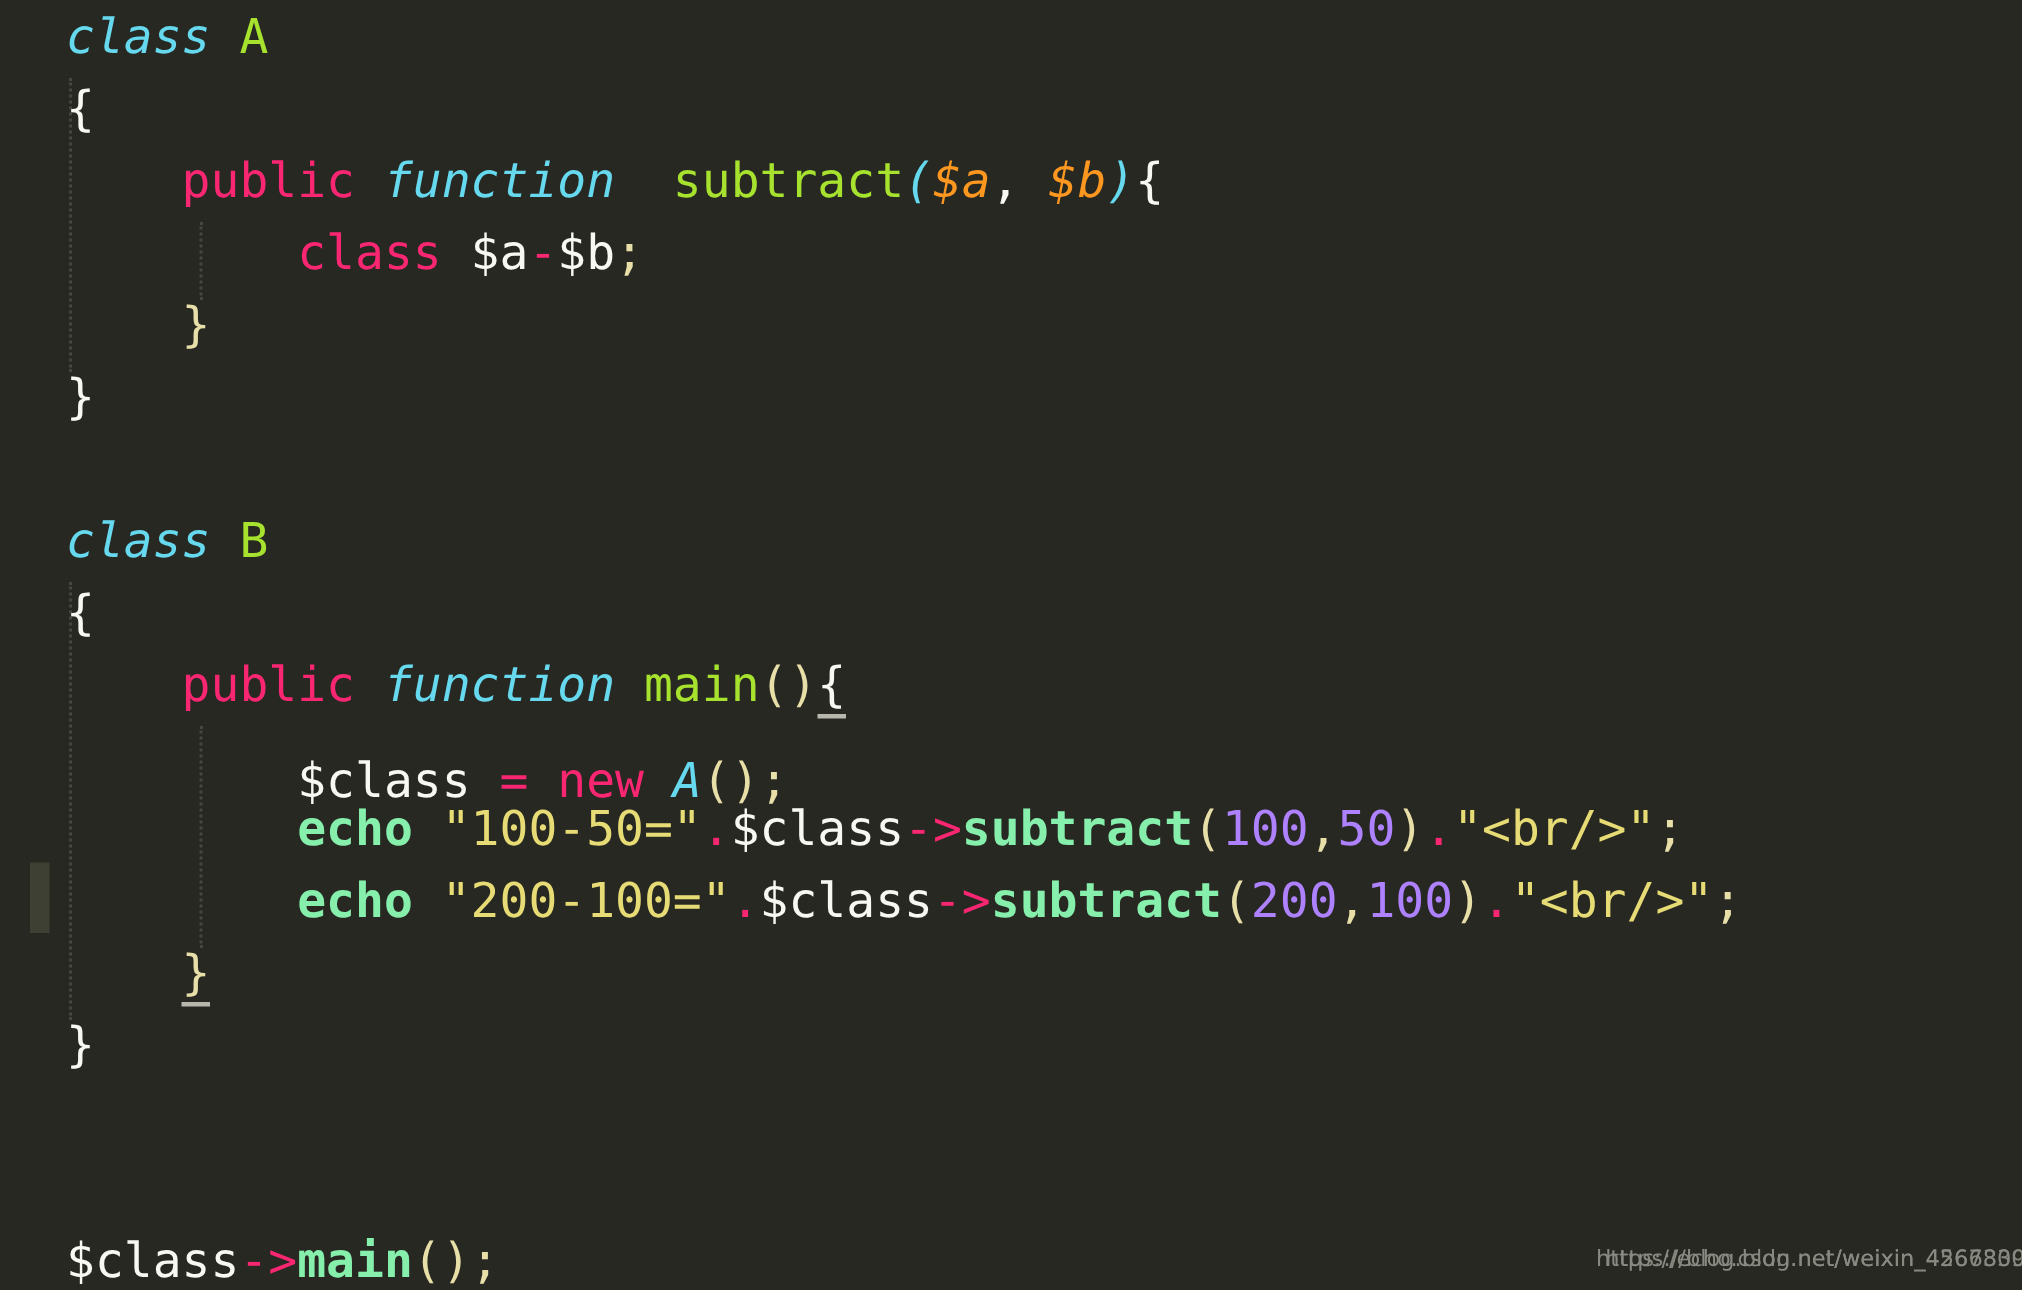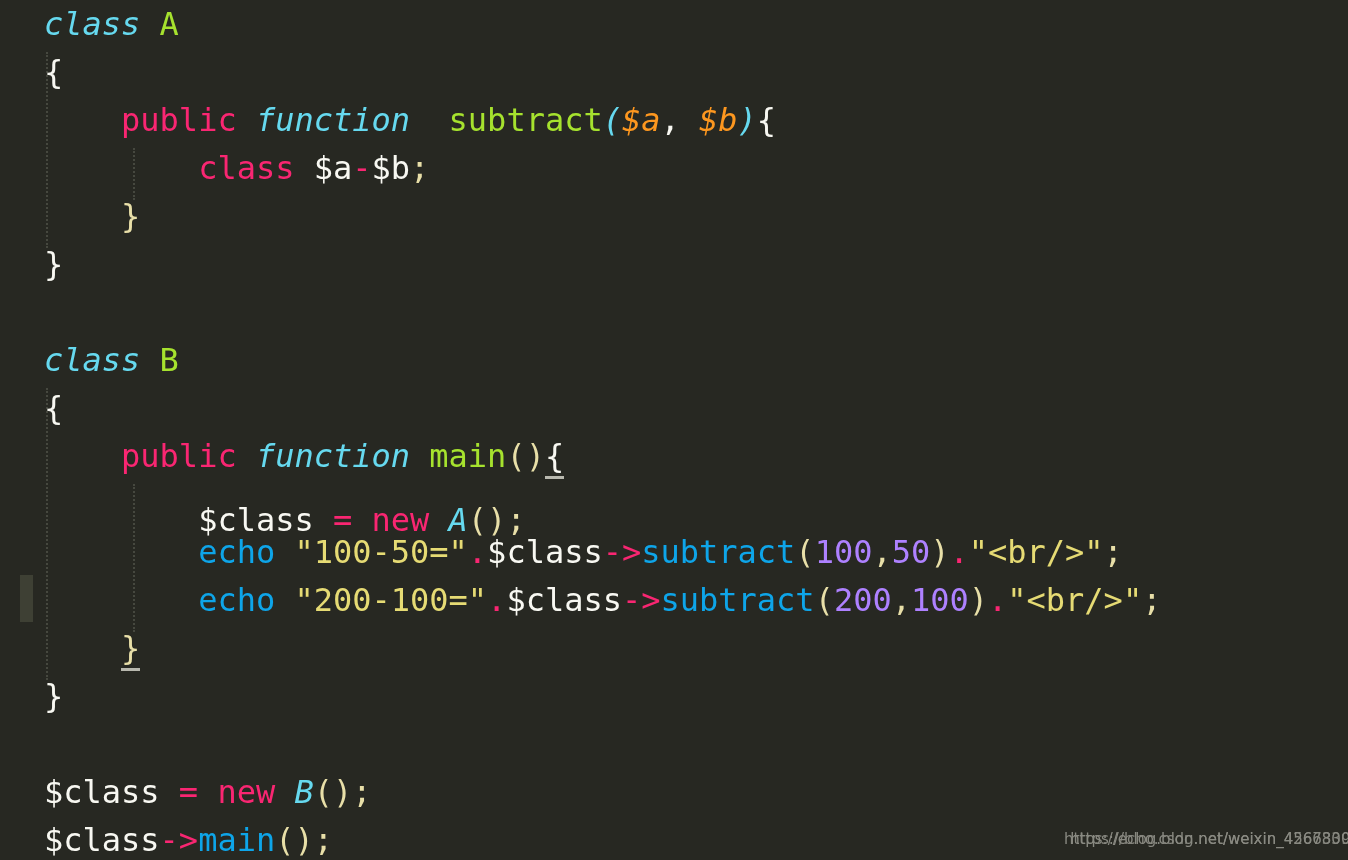--- a/index.html
+++ b/index.html
@@ -41,21 +41,21 @@
     padding-left: 24px;
     box-sizing: border-box;
   }
   
   .t-plain    { color: #f8f8f2; }
   .t-keyword  { color: #f92672; }
   .t-storage  { color: #66d9ef; font-style: italic; }
   .t-classname{ color: #a6e22e; }
   .t-classref { color: #66d9ef; font-style: italic; }
   .t-function { color: #a6e22e; }
-  .t-method   { color: #0ea5e9; }
+  .t-method   { color: #86efac; font-weight: bold; }
   .t-param    { color: #fd971f; font-style: italic; }
   .t-var      { color: #f8f8f2; }
   .t-string   { color: #e6db74; }
   .t-number   { color: #ae81ff; }
   .t-operator { color: #f92672; }
   .t-paren    { color: #e8dfa8; }
   .t-brace    { color: #f8f8f2; }
   .t-arrow    { color: #f92672; }
   .bracket-match {
     border-bottom: 3px solid #b8b8ae;
@@ -117,21 +117,20 @@
       <div class="code-line" style="top: 288px;"></div>
       <div class="code-line" style="top: 336px;"><span class="t-storage">class</span><span class="t-plain"> </span><span class="t-classname">B</span></div>
       <div class="code-line" style="top: 384px;"><span class="t-brace">{</span></div>
       <div class="code-line" style="top: 432px;"><span class="t-plain">    </span><span class="t-keyword">public</span><span class="t-plain"> </span><span class="t-storage">function</span><span class="t-plain"> </span><span class="t-function">main</span><span class="t-paren">()</span><span class="t-brace bracket-match">{</span></div>
       <div class="code-line" style="top: 496px;"><span class="t-plain">        </span><span class="t-var">$class</span><span class="t-plain"> </span><span class="t-operator">=</span><span class="t-plain"> </span><span class="t-keyword">new</span><span class="t-plain"> </span><span class="t-classref">A</span><span class="t-paren">();</span></div>
       <div class="code-line" style="top: 528px;"><span class="t-plain">        </span><span class="t-method">echo</span><span class="t-plain"> </span><span class="t-string">"100-50="</span><span class="t-operator">.</span><span class="t-var">$class</span><span class="t-arrow">-&gt;</span><span class="t-method">subtract</span><span class="t-paren">(</span><span class="t-number">100</span><span class="t-paren">,</span><span class="t-number">50</span><span class="t-paren">)</span><span class="t-operator">.</span><span class="t-string">"&lt;br/&gt;"</span><span class="t-paren">;</span></div>
       <div class="code-line" style="top: 576px;"><span class="t-plain">        </span><span class="t-method">echo</span><span class="t-plain"> </span><span class="t-string">"200-100="</span><span class="t-operator">.</span><span class="t-var">$class</span><span class="t-arrow">-&gt;</span><span class="t-method">subtract</span><span class="t-paren">(</span><span class="t-number">200</span><span class="t-paren">,</span><span class="t-number">100</span><span class="t-paren">)</span><span class="t-operator">.</span><span class="t-string">"&lt;br/&gt;"</span><span class="t-paren">;</span></div>
       <div class="code-line" style="top: 624px;"><span class="t-plain">    </span><span class="t-paren bracket-match">}</span></div>
       <div class="code-line" style="top: 672px;"><span class="t-brace">}</span></div>
       <div class="code-line" style="top: 720px;"></div>
-      <div class="code-line" style="top: 768px;"><span class="t-var">$class</span><span class="t-plain"> </span><span class="t-operator">=</span><span class="t-plain"> </span><span class="t-keyword">new</span><span class="t-plain"> </span><span class="t-classref">B</span><span class="t-paren">();</span></div>
       <div class="code-line" style="top: 816px;"><span class="t-var">$class</span><span class="t-arrow">-&gt;</span><span class="t-method">main</span><span class="t-paren">();</span></div>
     </div>
 
   <div id="watermark">
     <span class="wm-a">https://echo.csdn.net/weixin_45673098</span>
     <span class="wm-b">https://blog.blog.net/weixin_42668309</span>
   </div>
 
 </div>
 

